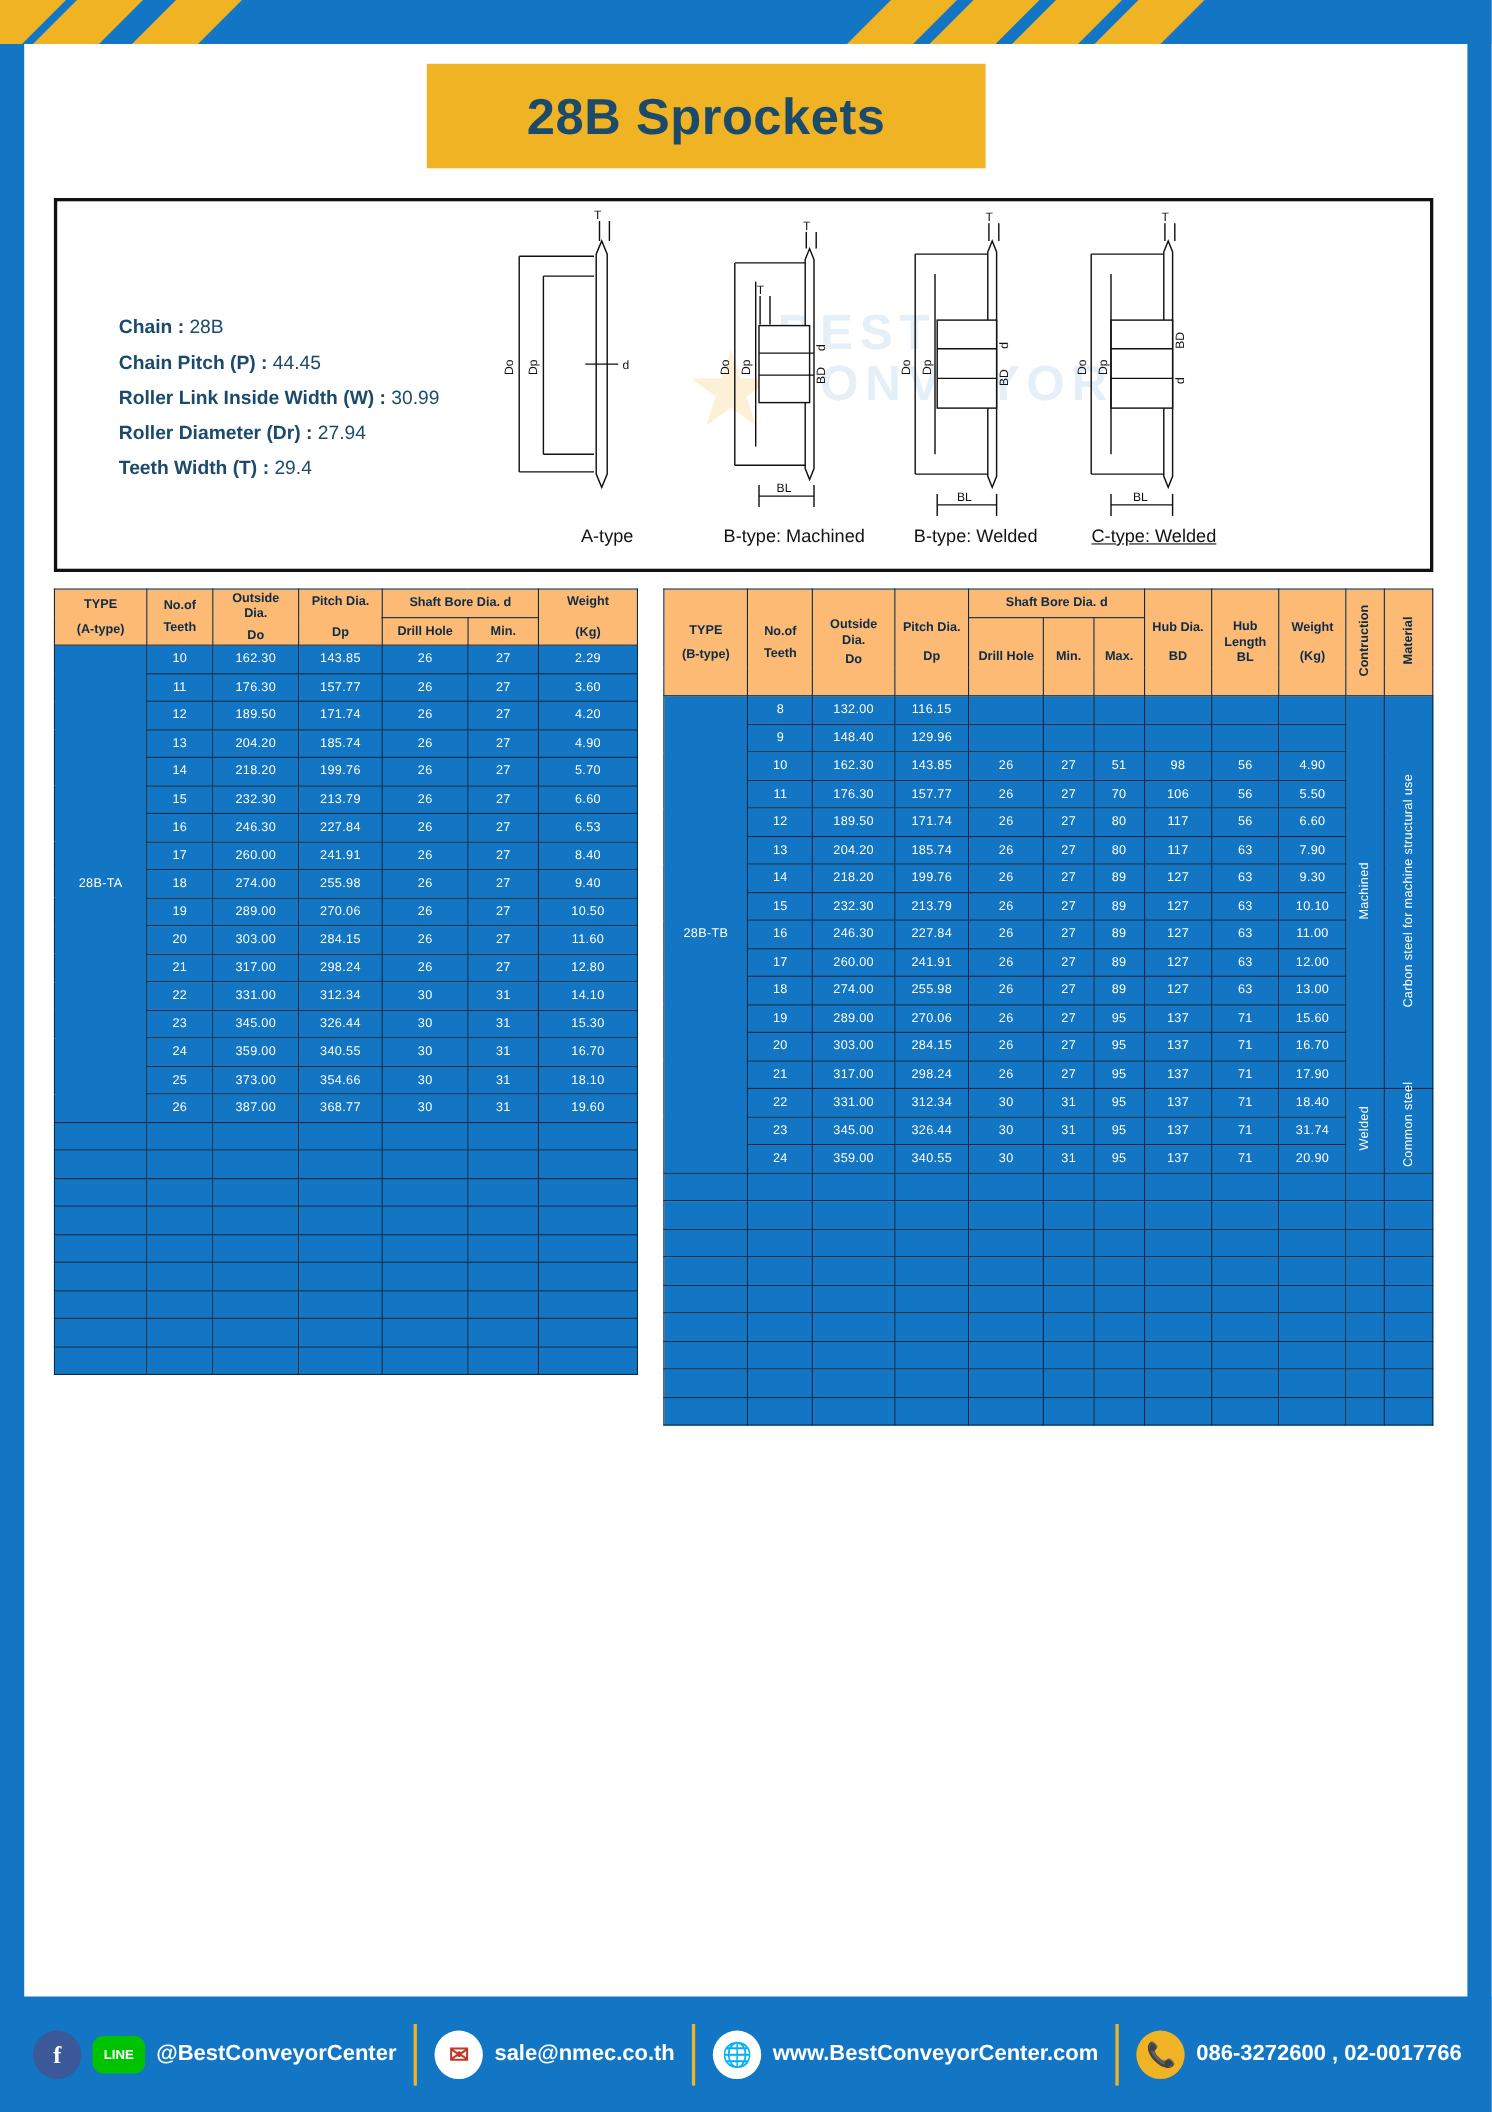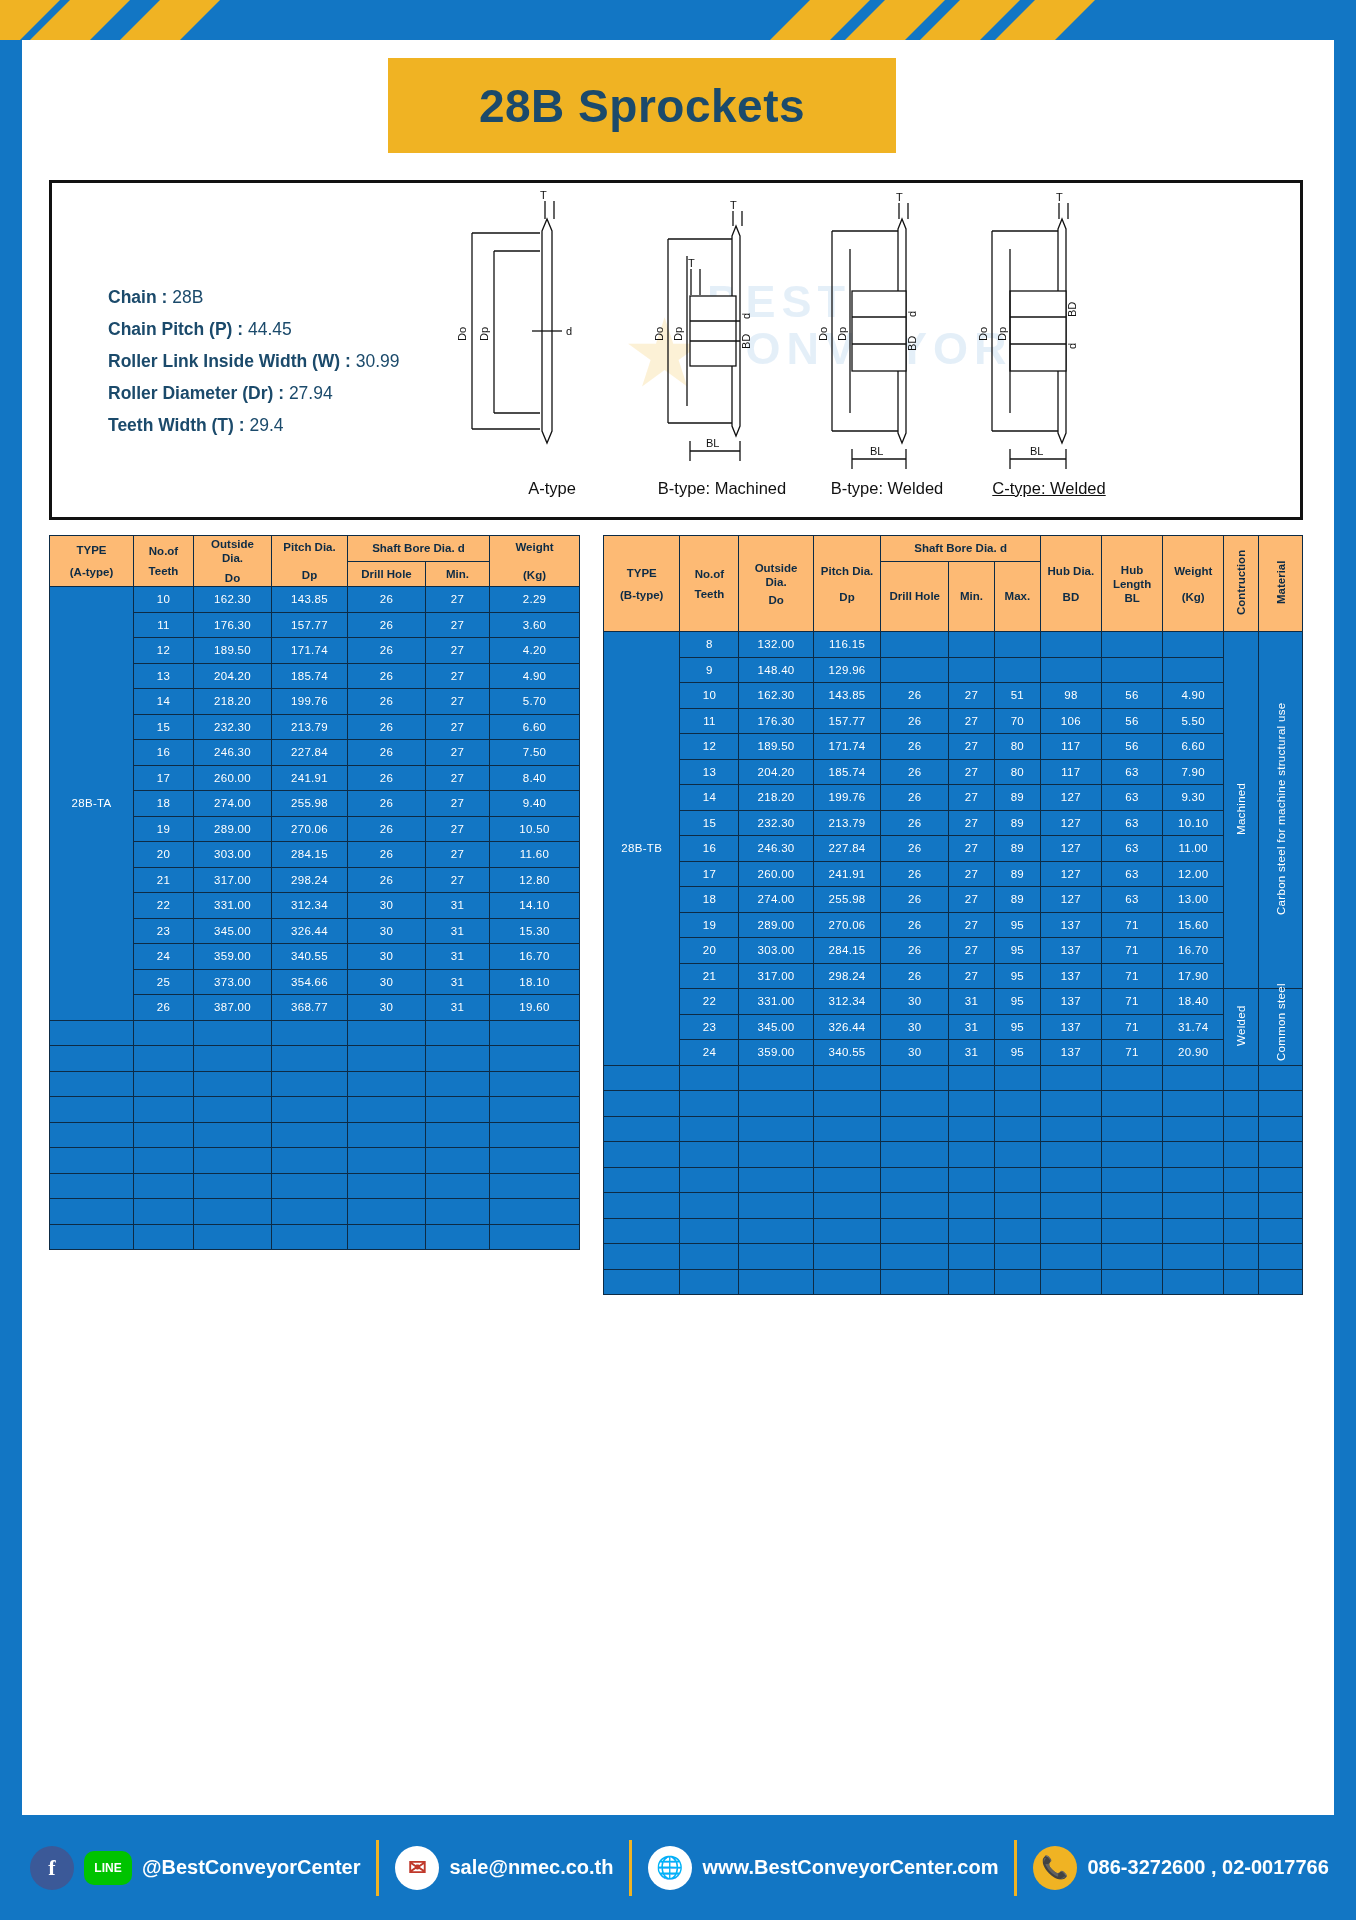--- a/index.html
+++ b/index.html
@@ -339,21 +339,21 @@
             <td>26</td>
             <td>27</td>
             <td>6.60</td>
           </tr>
           <tr>
             <td>16</td>
             <td>246.30</td>
             <td>227.84</td>
             <td>26</td>
             <td>27</td>
-            <td>7.50</td>
+            <td>6.53</td>
           </tr>
           <tr>
             <td>17</td>
             <td>260.00</td>
             <td>241.91</td>
             <td>26</td>
             <td>27</td>
             <td>8.40</td>
           </tr>
           <tr>

